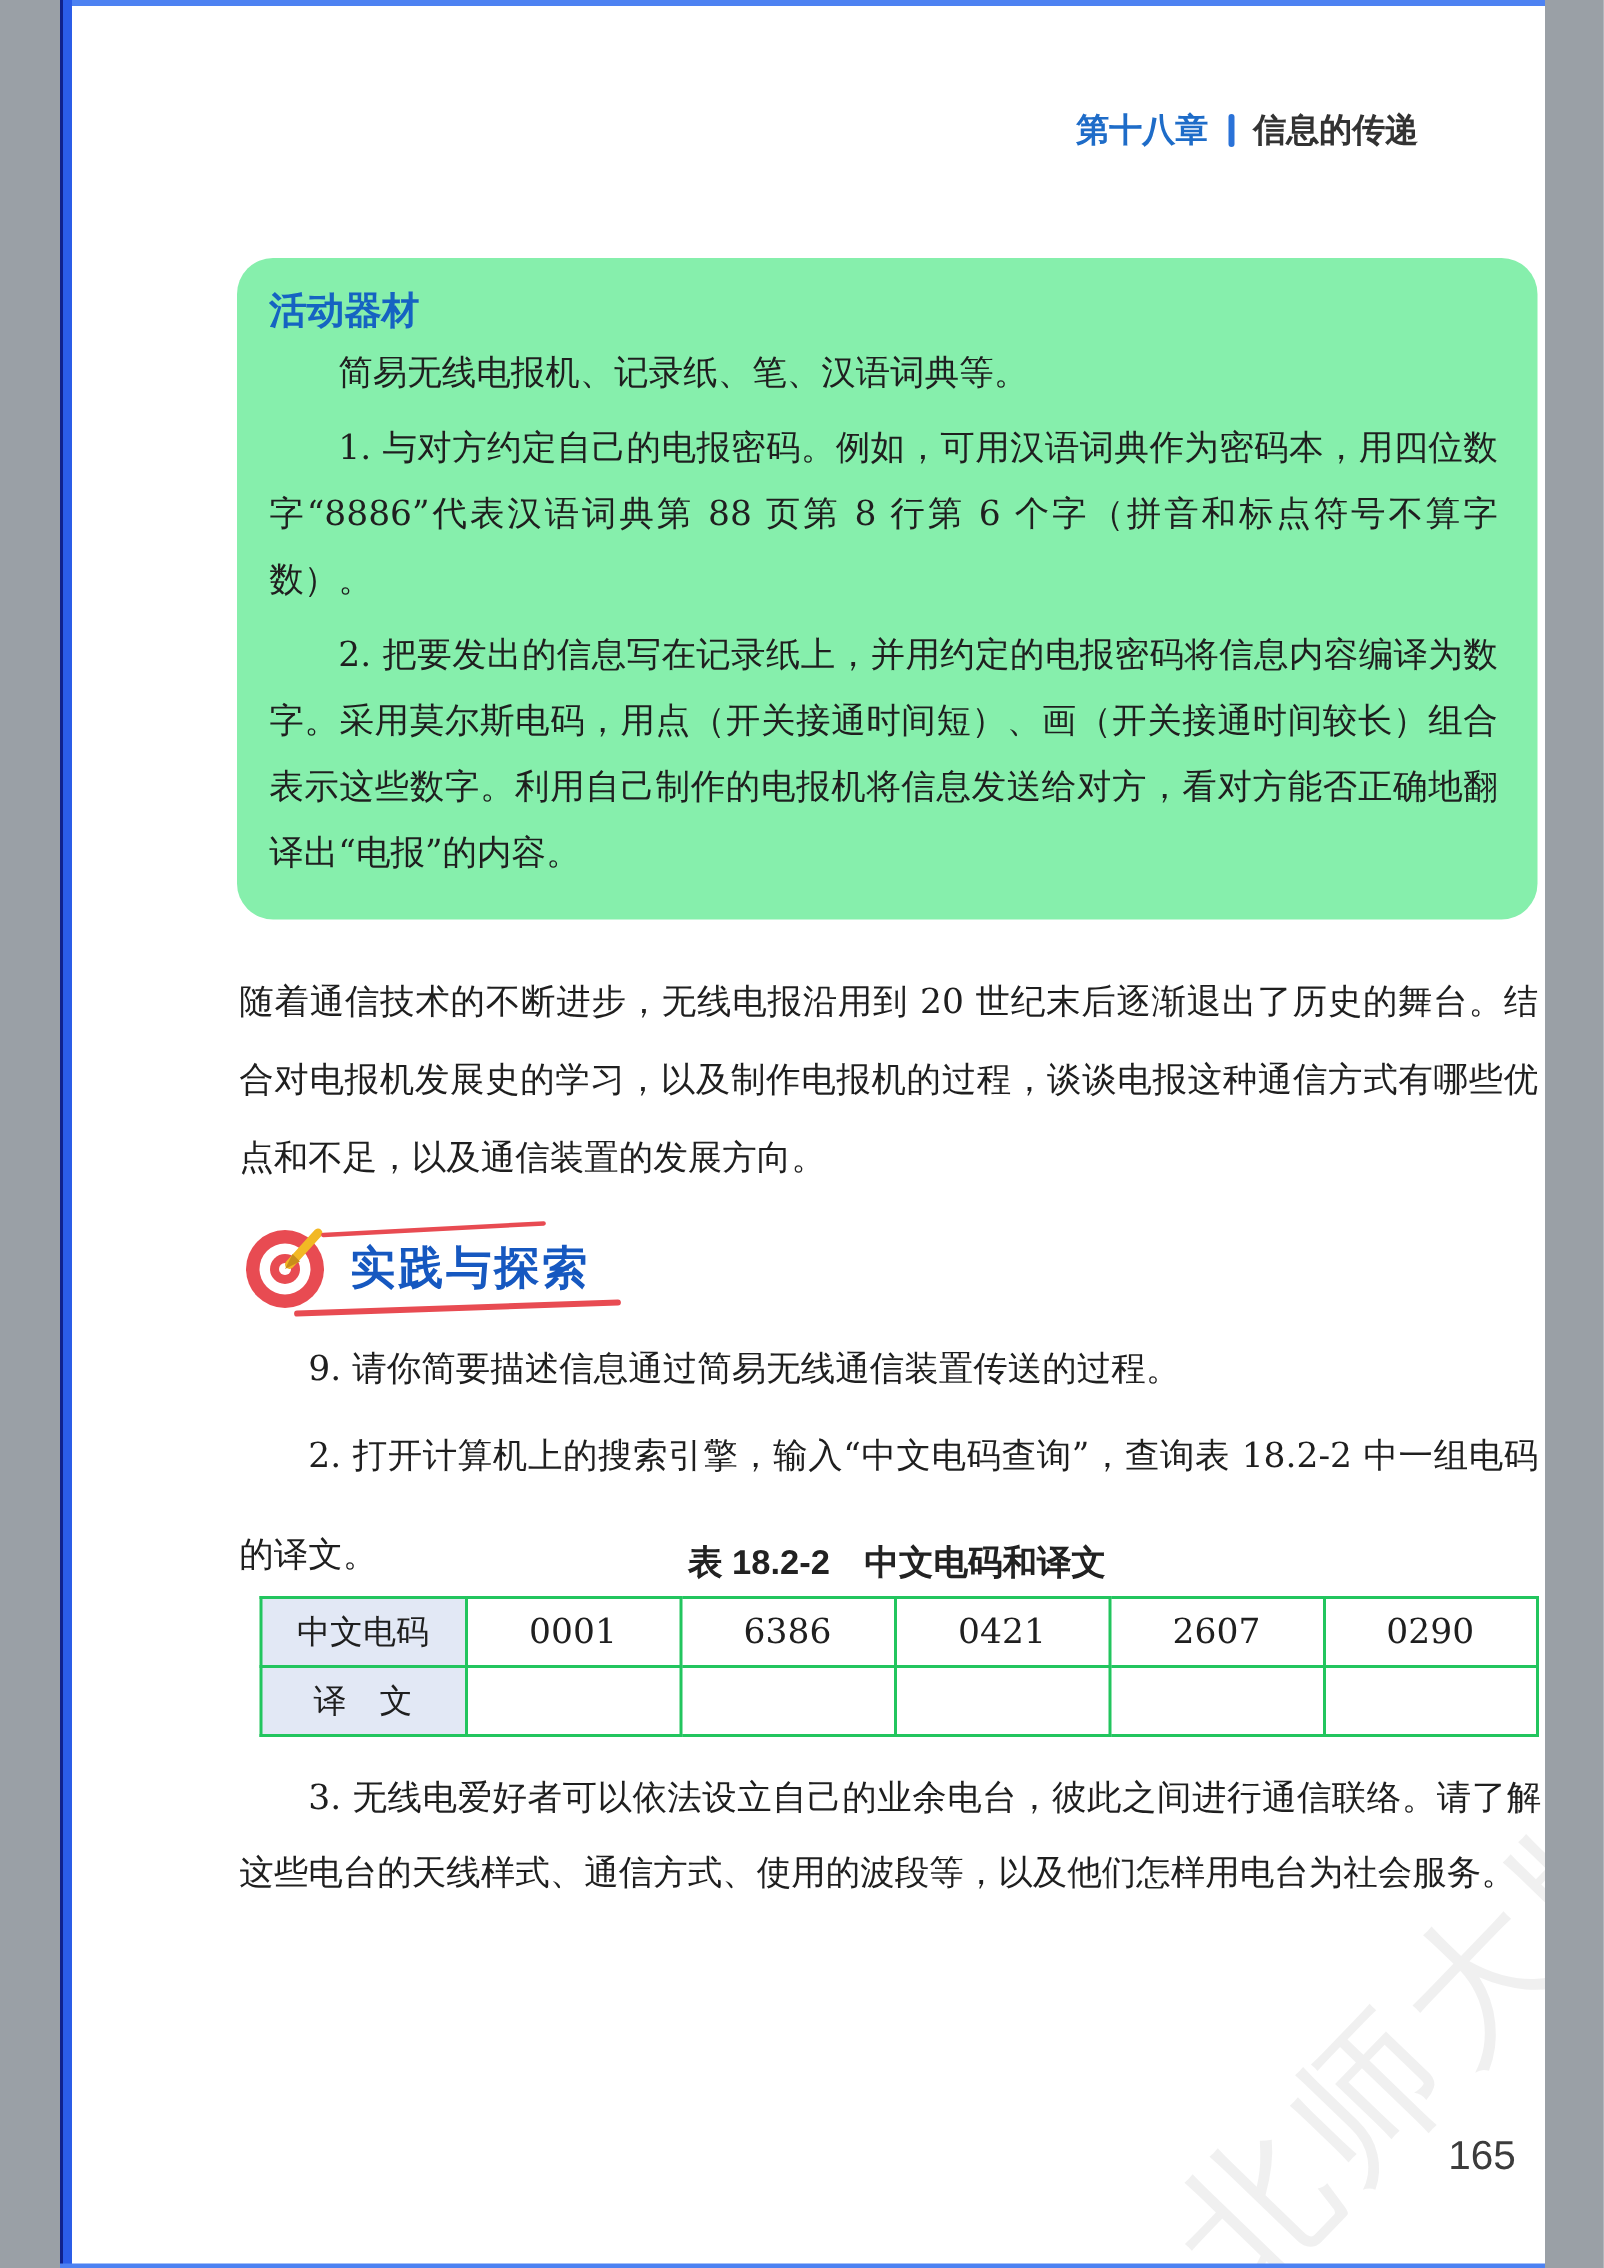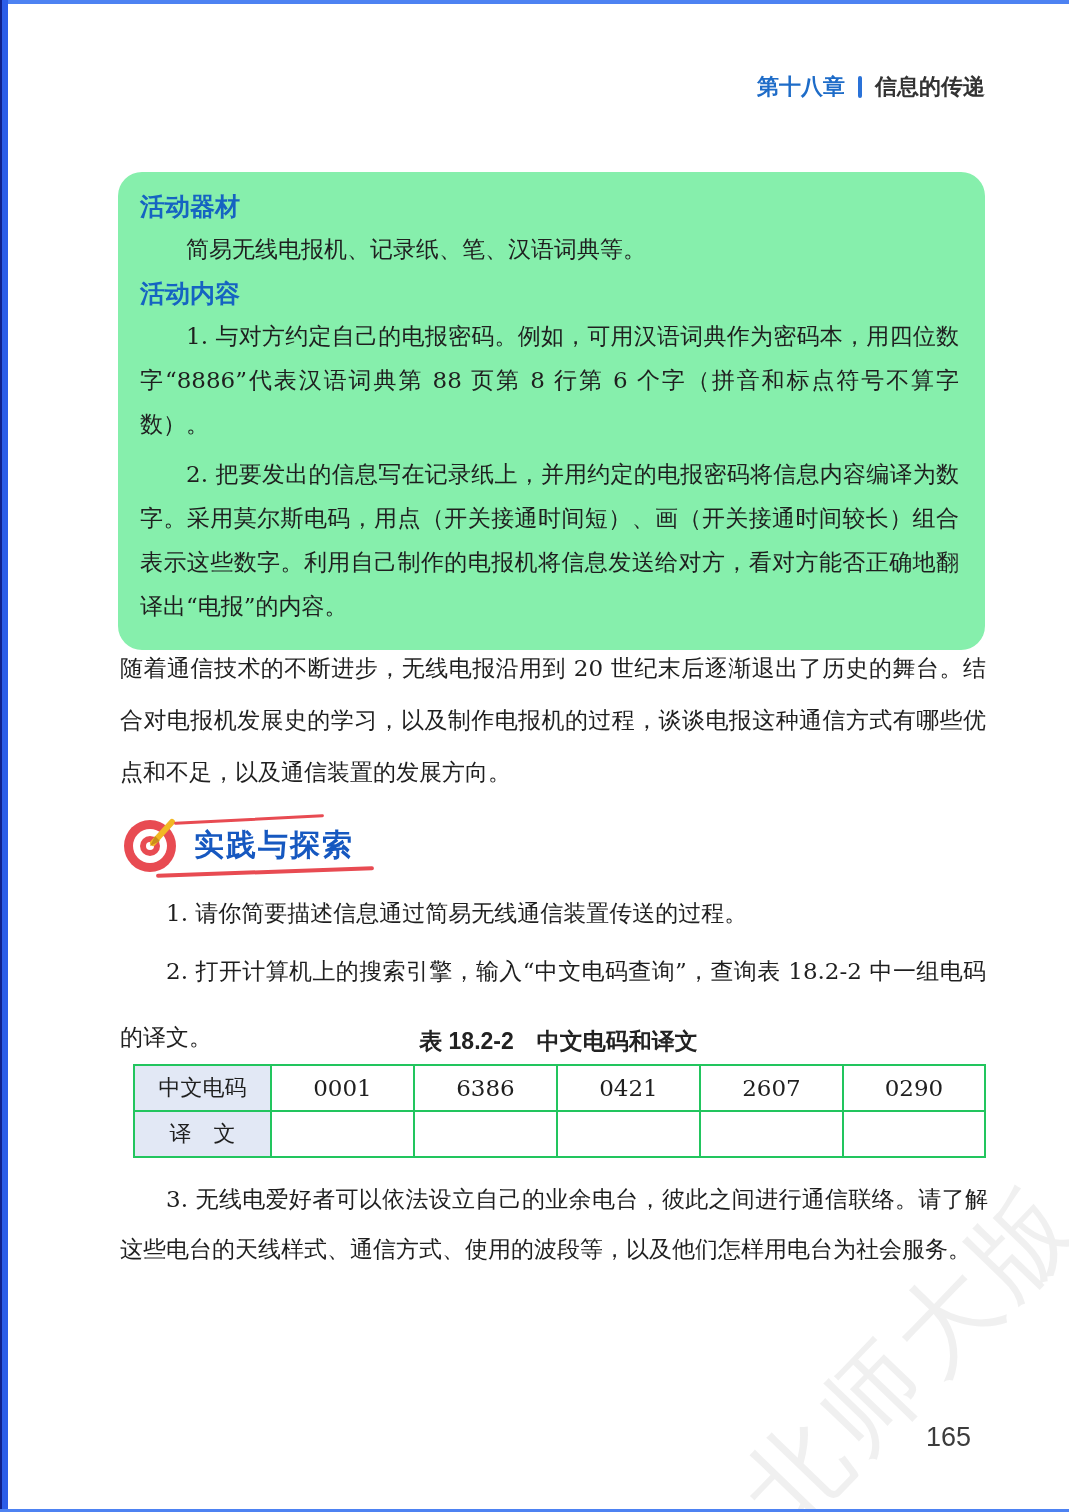--- a/index.html
+++ b/index.html
@@ -1,18 +1,18 @@
 <!DOCTYPE html>
 <html lang="zh"><head>
 <meta charset="utf-8">
 <style>
   html,body{margin:0;padding:0;background:#9aa0a6;}
   .page{
     position:relative;
-    width:1069px;height:1512px;
+    width:990px;height:1512px;
     margin:0 auto;
     background:#ffffff;
     overflow:hidden;
     font-family:"DejaVu Serif","Liberation Serif",serif;
     color:#1f1f1f;
   }
   
   .edge-top{position:absolute;top:0;left:0;right:0;height:4px;background:#4d82f2;z-index:9;}
   .edge-bottom{position:absolute;bottom:0;left:0;right:0;height:3px;background:#4d82f2;z-index:9;}
   .edge-left{position:absolute;top:0;bottom:0;left:0;width:8px;
@@ -81,21 +81,20 @@
 
   <header class="running-head">
     <span class="chapter">第十八章</span>
     <span class="head-divider"></span>
     <span class="head-title">信息的传递</span>
   </header>
 
   <section class="activity-box">
     <h3>活动器材</h3>
     <p class="body">简易无线电报机、记录纸、笔、汉语词典等。</p>
-    <h3>活动内容</h3>
     <p class="body">1. 与对方约定自己的电报密码。例如，可用汉语词典作为密码本，用四位数字“8886”代表汉语词典第 88 页第 8 行第 6 个字（拼音和标点符号不算字数）。</p>
     <p class="body">2. 把要发出的信息写在记录纸上，并用约定的电报密码将信息内容编译为数字。采用莫尔斯电码，用点（开关接通时间短）、画（开关接通时间较长）组合表示这些数字。利用自己制作的电报机将信息发送给对方，看对方能否正确地翻译出“电报”的内容。</p>
   </section>
 
   <p class="body discuss">
     <span>随着通信技术的不断进步，无线电报沿用到 20 世纪末后逐渐退出了历史的舞台。结合对电报机发展史的学习，以及制作电报机的过程，谈谈电报这种通信方式有哪些优点和不足，以及通信装置的发展方向。</span>
   </p>
 
   <div class="practice-badge">
     <span class="swoosh swoosh-top"></span>
@@ -104,21 +103,21 @@
       <circle cx="28" cy="31" r="26" fill="#e84b52"></circle>
       <circle cx="28" cy="31" r="17" fill="#ffffff"></circle>
       <circle cx="28" cy="31" r="10" fill="#e84b52"></circle>
       <circle cx="28" cy="31" r="4" fill="#ffffff"></circle>
       <line x1="50" y1="7" x2="31" y2="28" stroke="#f2b824" stroke-width="6" stroke-linecap="round"></line>
       <path d="M28 31 L38 26 L33 21 Z" fill="#c98d1b"></path>
     </svg>
     <span class="practice-title">实践与探索</span>
   </div>
 
-  <p class="body q1">1. 请你简要描述信息通过简易无线通信装置传送的过程。</p>
+  <p class="body q1">9. 请你简要描述信息通过简易无线通信装置传送的过程。</p>
   <p class="body q2">2. 打开计算机上的搜索引擎，输入“中文电码查询”，查询表 18.2-2 中一组电码的译文。</p>
 
   <div class="tbl-caption">表 18.2-2　中文电码和译文</div>
 
   <table class="code-table">
     <colgroup>
       <col style="width:137px">
         <col style="width:143px">
         <col style="width:143px">
       <col style="width:143px">

